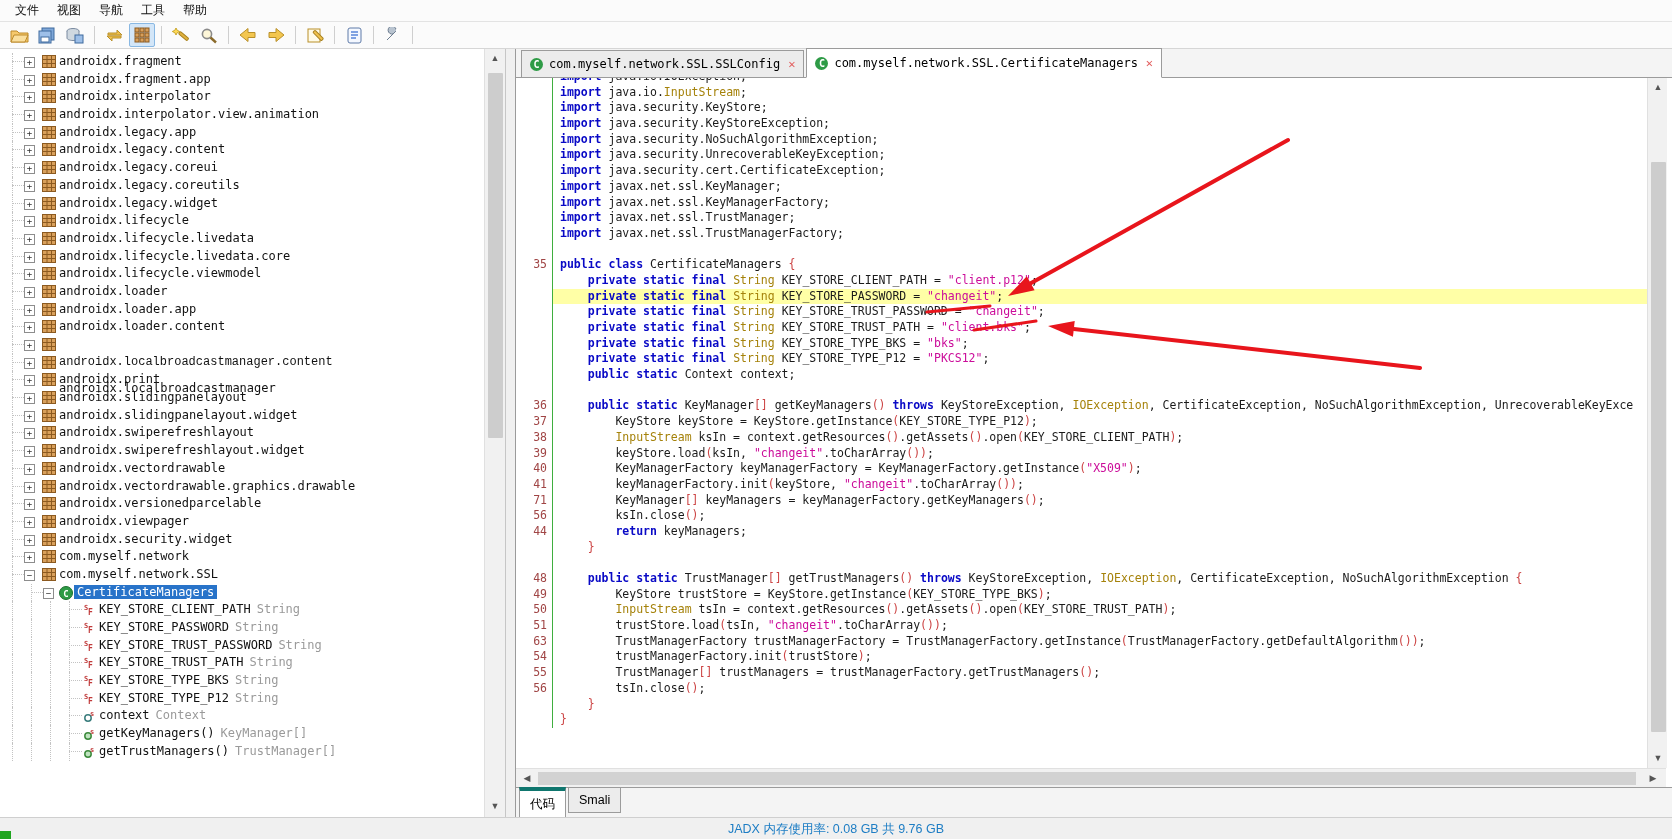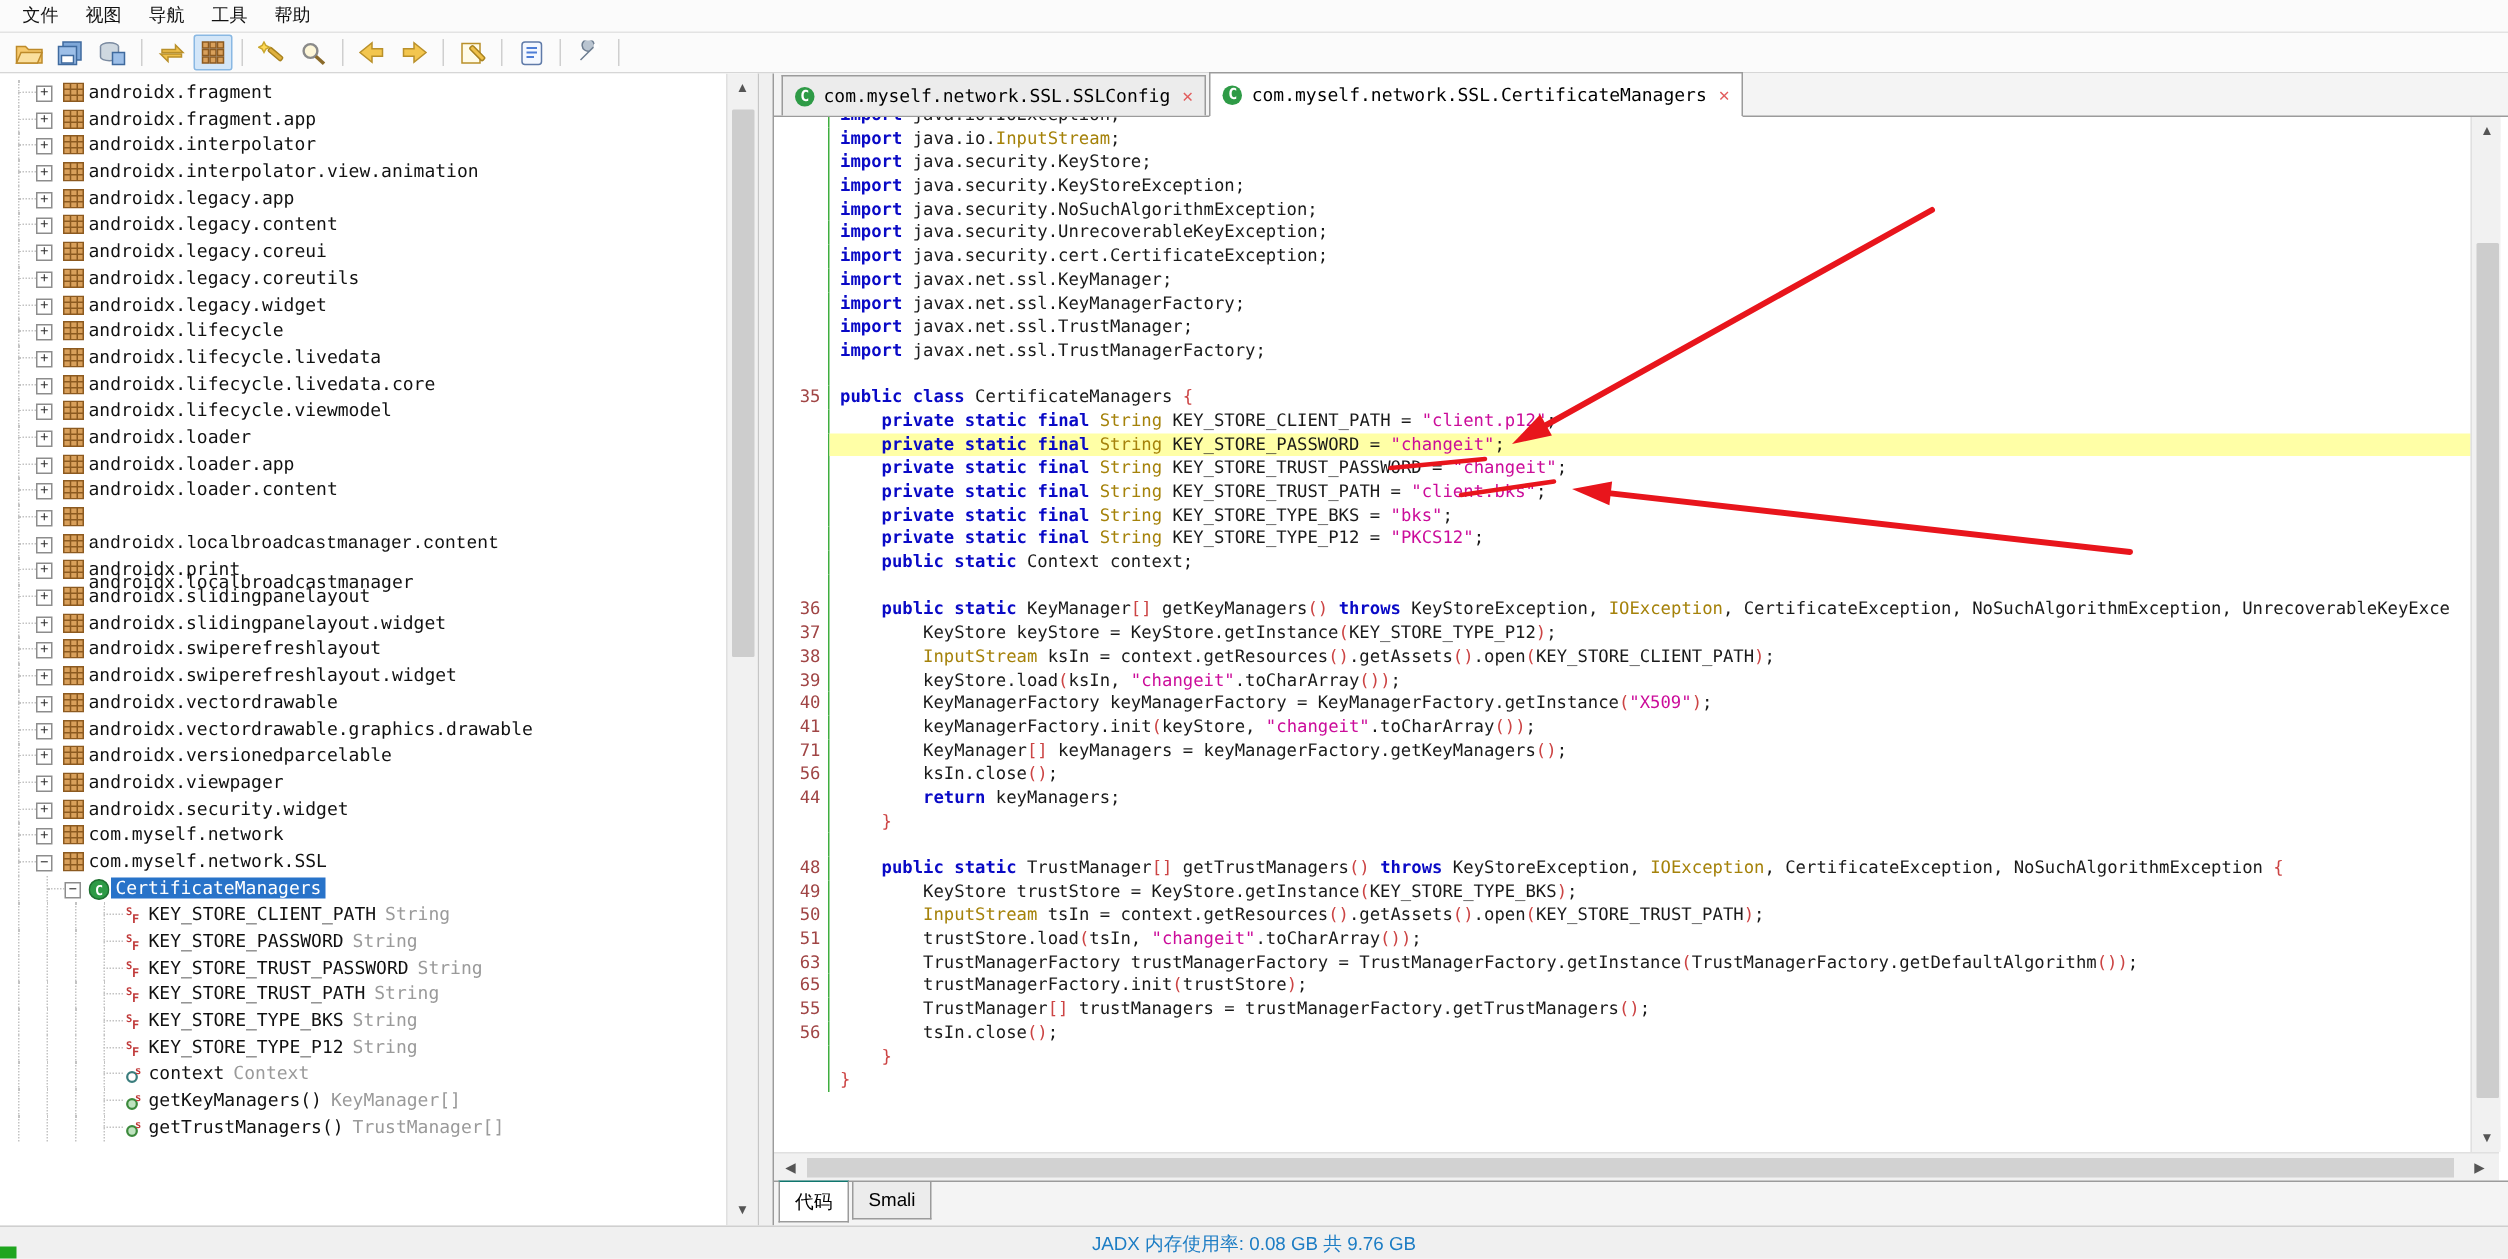--- a/index.html
+++ b/index.html
@@ -71,21 +71,21 @@
   
   #ed-vscroll{position:absolute;left:1131px;top:29px;width:19px;height:690px;background:#f1f1f1;border-left:1px solid #e0e0e0;}
   #ed-hscroll{position:absolute;left:0;top:719px;width:1150px;height:19px;background:#f1f1f1;border-top:1px solid #e0e0e0;}
   #ed-hthumb{position:absolute;left:22px;top:3px;height:13px;width:1098px;background:#d2d2d2;}
   .hsb-btn{position:absolute;top:2px;width:18px;height:15px;color:#555;font-size:9px;text-align:center;line-height:15px;}
 
   
   #ed-tabs{position:absolute;left:0;top:738px;width:100%;height:30px;background:#f4f4f4;
            border-top:1px solid #9b9b9b;display:flex;align-items:flex-start;padding-left:3px;box-sizing:border-box;}
   .btab{height:24px;display:flex;align-items:center;padding:0 10px;font-size:12.5px;border:1px solid #9b9b9b;border-top:none;background:#ececec;margin-right:2px;}
-  .btab.active{background:#fff;border-top:1px solid #0f766e;height:26px;margin-top:-1px;font-family:Liberation Serif, serif;}
+  .btab.active{background:#fff;border-top:4px solid #0f766e;height:26px;margin-top:-1px;font-family:Liberation Serif, serif;}
 
   
   #statusbar{position:absolute;left:0;top:817px;width:100%;height:22px;background:#f0f0f0;
              border-top:1px solid #cfcfcf;text-align:center;box-sizing:border-box;}
   #status-text{display:inline-block;margin-top:3px;font-size:12.5px;color:#1d7dc4;}
   #status-green{position:absolute;left:0px;bottom:0px;width:11px;height:8px;background:#1fa51f;}
 
   
   #annotations{position:absolute;left:0;top:0;width:1672px;height:839px;pointer-events:none;z-index:50;}
 </style>
@@ -853,21 +853,21 @@
           <div class="cl mono"><span class="g">71</span><span class="code"><span class="n">        KeyManager</span><span class="p">[]</span><span class="n"> keyManagers = keyManagerFactory.getKeyManagers</span><span class="p">()</span><span class="n">;</span></span></div>
           <div class="cl mono"><span class="g">56</span><span class="code"><span class="n">        ksIn.close</span><span class="p">()</span><span class="n">;</span></span></div>
           <div class="cl mono"><span class="g">44</span><span class="code"><span class="n">        </span><span class="k">return</span><span class="n"> keyManagers;</span></span></div>
           <div class="cl mono"><span class="g"></span><span class="code"><span class="n">    </span><span class="p">}</span></span></div>
           <div class="cl mono"><span class="g"></span><span class="code"></span></div>
           <div class="cl mono"><span class="g">48</span><span class="code"><span class="n">    </span><span class="k">public</span><span class="n"> </span><span class="k">static</span><span class="n"> TrustManager</span><span class="p">[]</span><span class="n"> getTrustManagers</span><span class="p">()</span><span class="n"> </span><span class="k">throws</span><span class="n"> KeyStoreException, </span><span class="t">IOException</span><span class="n">, CertificateException, NoSuchAlgorithmException </span><span class="p">{</span></span></div>
           <div class="cl mono"><span class="g">49</span><span class="code"><span class="n">        KeyStore trustStore = KeyStore.getInstance</span><span class="p">(</span><span class="n">KEY_STORE_TYPE_BKS</span><span class="p">)</span><span class="n">;</span></span></div>
           <div class="cl mono"><span class="g">50</span><span class="code"><span class="n">        </span><span class="t">InputStream</span><span class="n"> tsIn = context.getResources</span><span class="p">()</span><span class="n">.getAssets</span><span class="p">()</span><span class="n">.open</span><span class="p">(</span><span class="n">KEY_STORE_TRUST_PATH</span><span class="p">)</span><span class="n">;</span></span></div>
           <div class="cl mono"><span class="g">51</span><span class="code"><span class="n">        trustStore.load</span><span class="p">(</span><span class="n">tsIn, </span><span class="s">"changeit"</span><span class="n">.toCharArray</span><span class="p">()</span><span class="p">)</span><span class="n">;</span></span></div>
           <div class="cl mono"><span class="g">63</span><span class="code"><span class="n">        TrustManagerFactory trustManagerFactory = TrustManagerFactory.getInstance</span><span class="p">(</span><span class="n">TrustManagerFactory.getDefaultAlgorithm</span><span class="p">()</span><span class="p">)</span><span class="n">;</span></span></div>
-          <div class="cl mono"><span class="g">65</span><span class="code"><span class="n">        trustManagerFactory.init</span><span class="p">(</span><span class="n">trustStore</span><span class="p">)</span><span class="n">;</span></span></div>
+          <div class="cl mono"><span class="g">54</span><span class="code"><span class="n">        trustManagerFactory.init</span><span class="p">(</span><span class="n">trustStore</span><span class="p">)</span><span class="n">;</span></span></div>
           <div class="cl mono"><span class="g">55</span><span class="code"><span class="n">        TrustManager</span><span class="p">[]</span><span class="n"> trustManagers = trustManagerFactory.getTrustManagers</span><span class="p">()</span><span class="n">;</span></span></div>
           <div class="cl mono"><span class="g">56</span><span class="code"><span class="n">        tsIn.close</span><span class="p">()</span><span class="n">;</span></span></div>
           <div class="cl mono"><span class="g"></span><span class="code"><span class="n">    </span><span class="p">}</span></span></div>
           <div class="cl mono"><span class="g"></span><span class="code"><span class="p">}</span></span></div>
         </div>
     </div>
 
     <div id="ed-vscroll" class="vsb">
       <div class="sb-btn" style="top:2px;">▲</div>
       <div class="sb-thumb" style="top:84px;height:570px;"></div>

